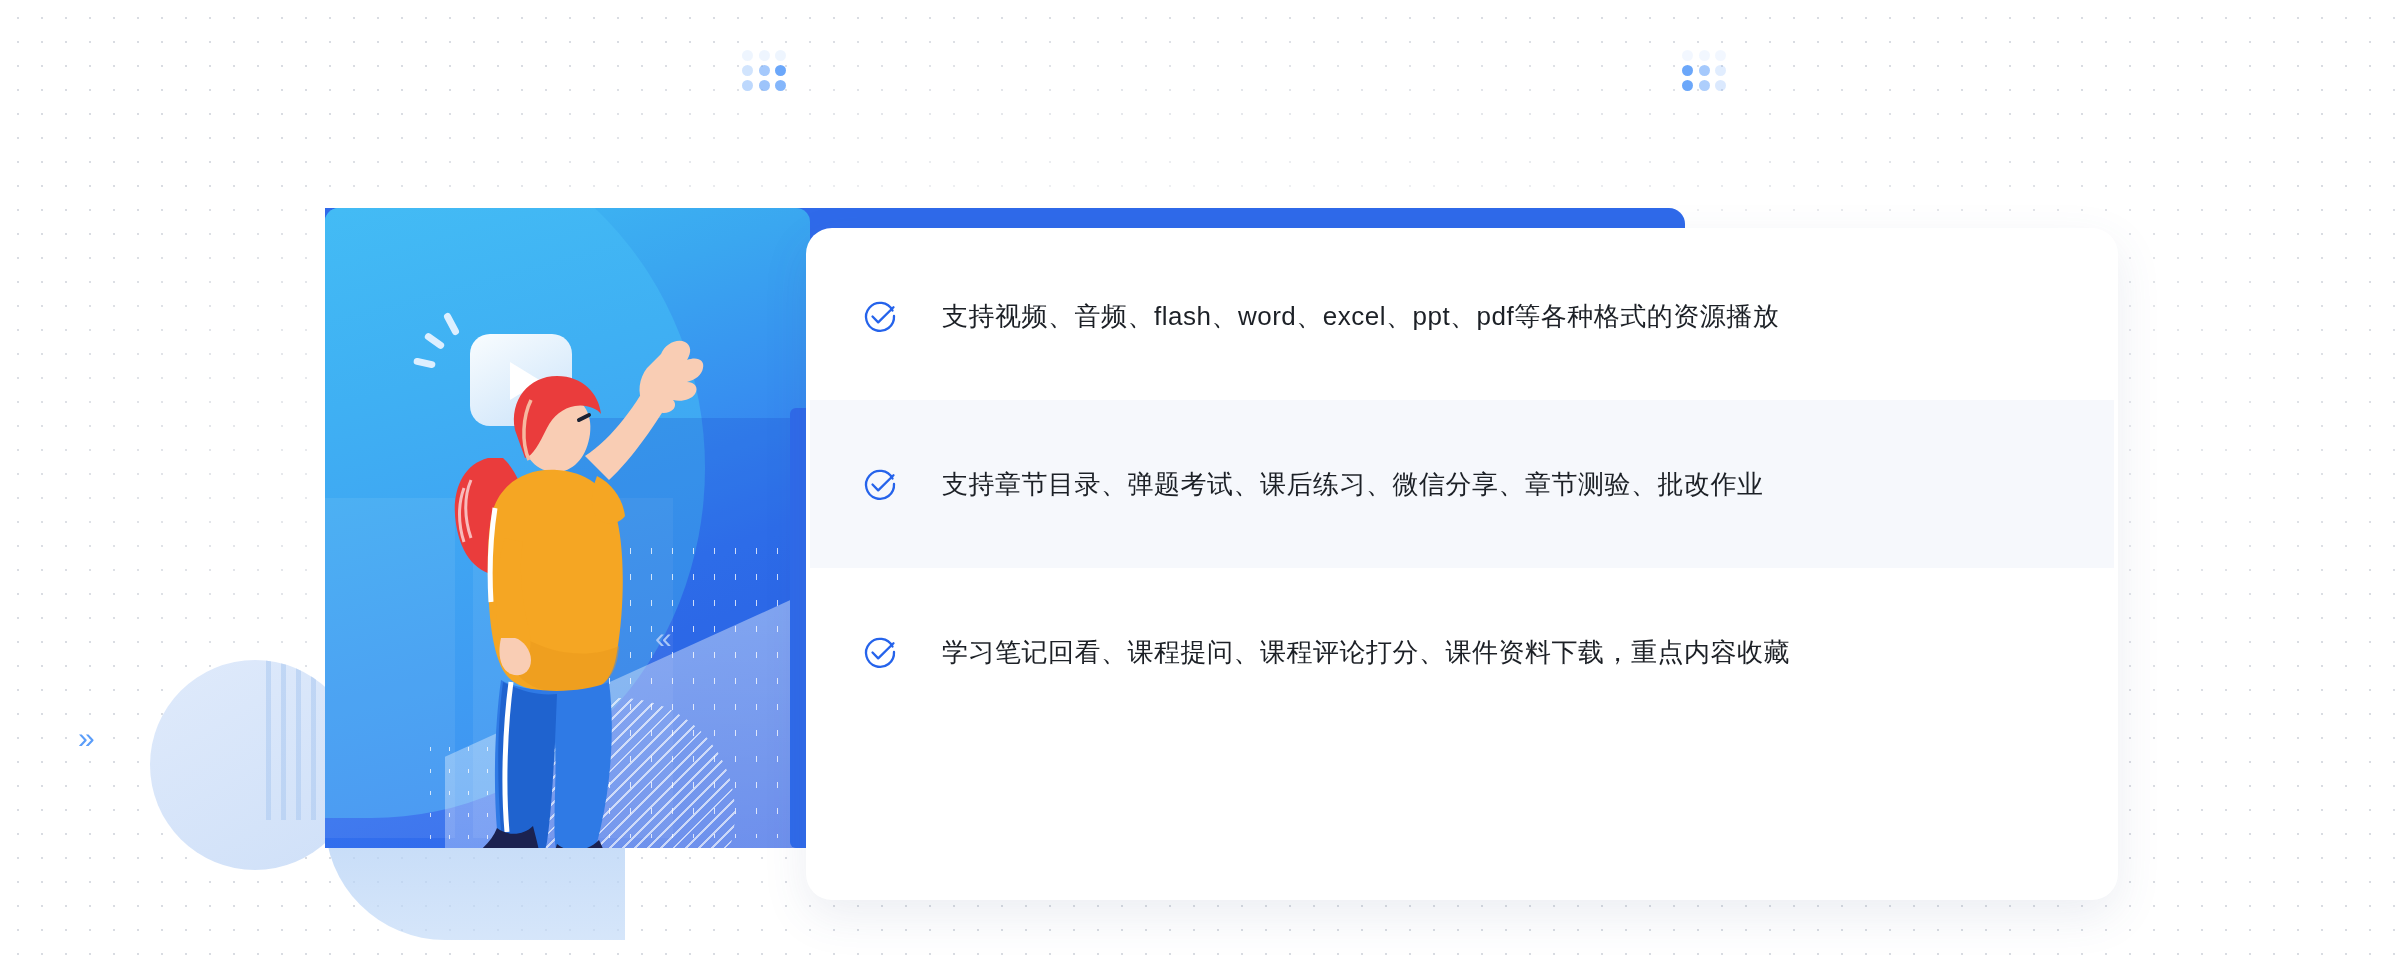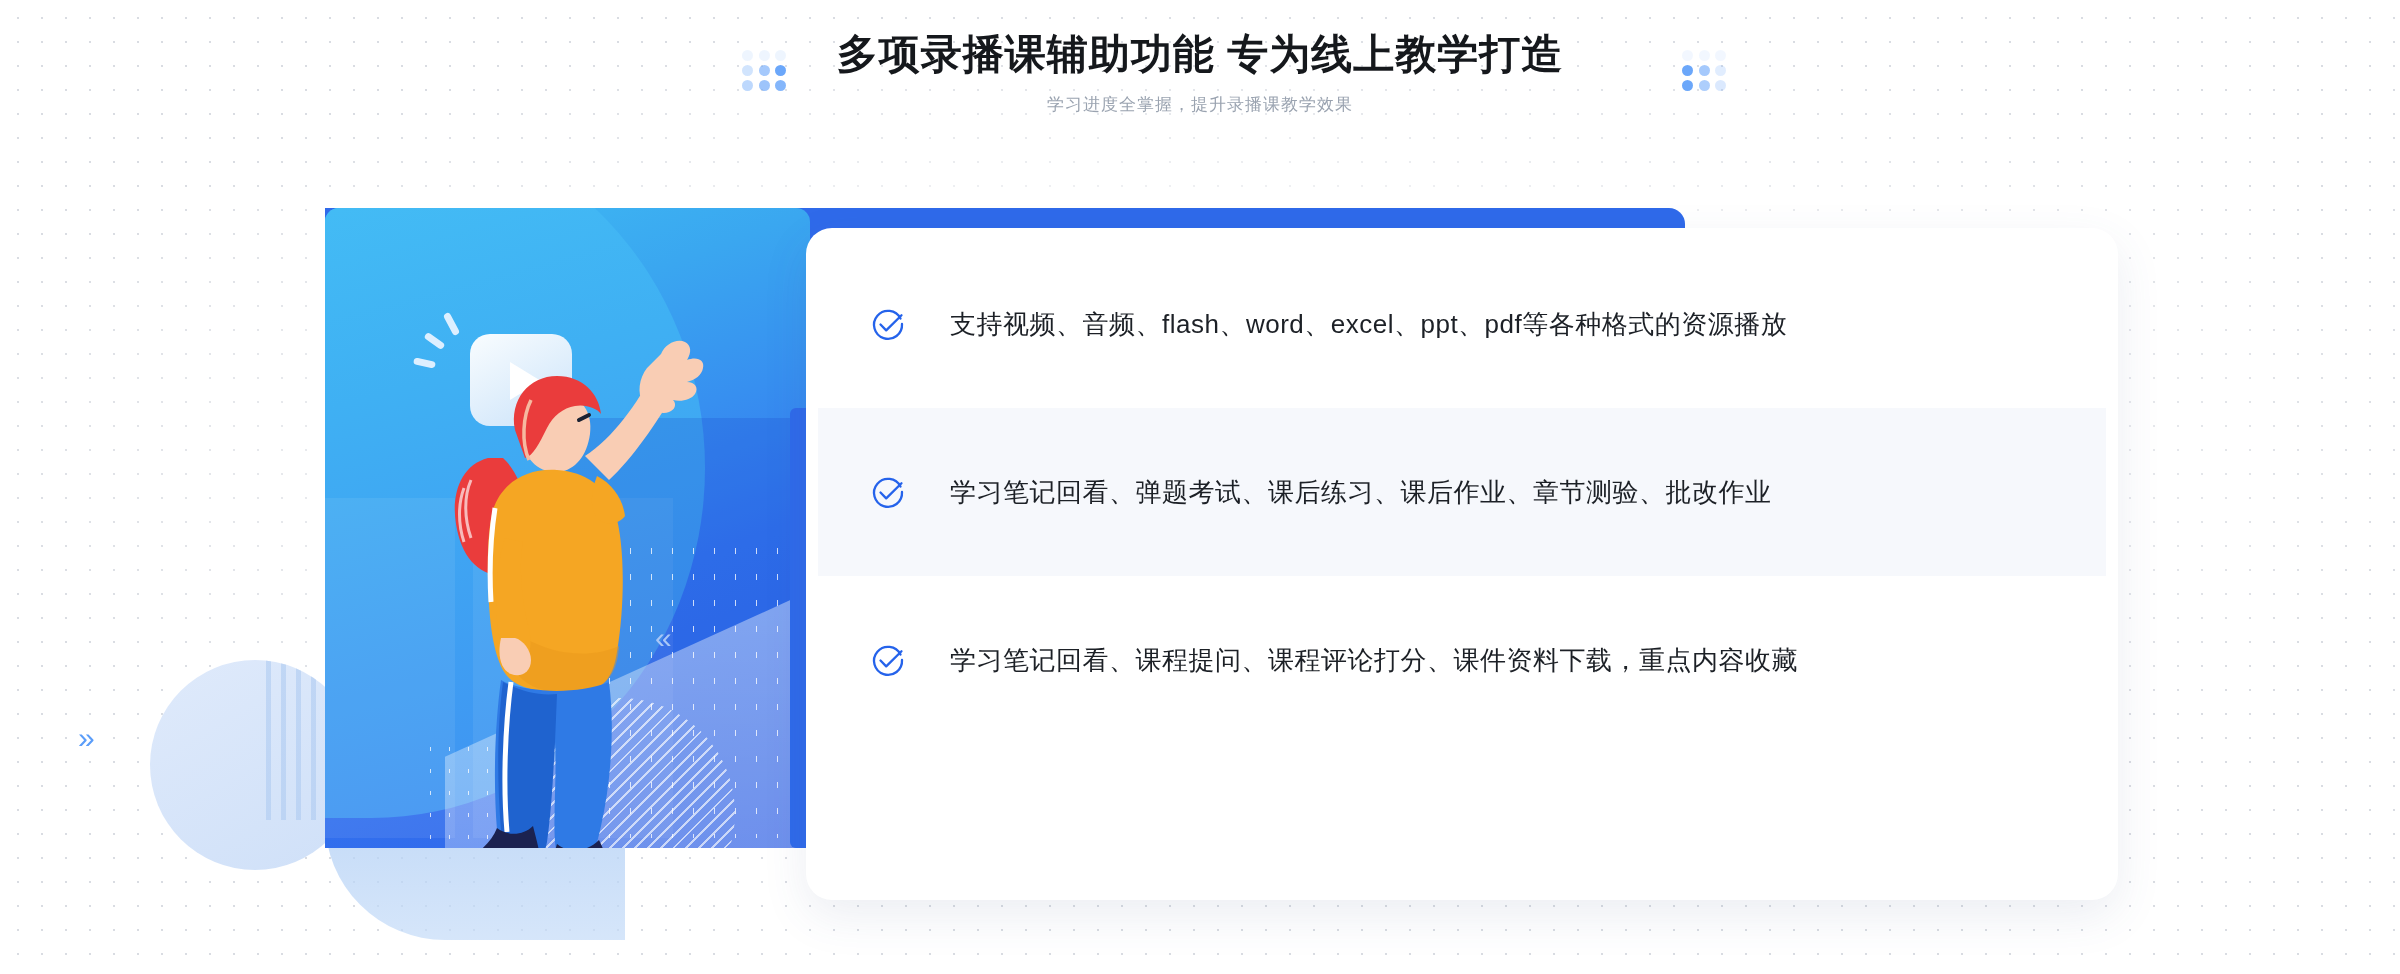--- a/index.html
+++ b/index.html
@@ -254,45 +254,41 @@
   .card {
     position: absolute;
     left: 806px; top: 228px;
     width: 1312px; height: 672px;
     background: #ffffff;
     border-radius: 26px;
     box-shadow: 0 16px 46px rgba(65,90,140,0.10);
     z-index: 5;
     overflow: hidden;
   }
-  .feature-list { padding: 12px; margin: 0; list-style: none; }
+  .feature-list { padding: 4px; margin: 0; list-style: none; }
   .feature-row {
     display: flex;
     align-items: center;
     height: 168px;
     padding-left: 52px;
   }
   .feature-row.active { background: #f6f8fc; }
   .check-icon { flex: 0 0 auto; width: 36px; height: 36px; margin-right: 44px; }
   .feature-text {
     font-size: 26px;
     color: #1c2026;
     letter-spacing: 0.5px;
     white-space: nowrap;
   }
 </style>
 </head>
 <body>
 
 <div id="stage">
 
-  <div class="header">
-    <h1 class="title">多项录播课辅助功能 专为线上教学打造</h1>
-    <div class="subtitle">学习进度全掌握，提升录播课教学效果</div>
-  </div>
 
   <div class="dot-cluster left">
     <i style="opacity:.10"></i>
       <i style="opacity:.10"></i>
       <i style="opacity:.10"></i>
     <i style="opacity:.28"></i>
       <i style="opacity:.55"></i>
       <i style="opacity:.90"></i>
     <i style="opacity:.40"></i>
       <i style="opacity:.60"></i>
@@ -386,21 +382,21 @@
         <span class="feature-text">支持视频、音频、flash、word、excel、ppt、pdf等各种格式的资源播放</span>
       </li>
 
       <li class="feature-row active">
         <span class="check-icon">
           <svg viewBox="0 0 36 36" width="36" height="36">
             <path d="M30.5 12.5 A14 14 0 1 0 32 18" fill="none" stroke="#2563eb" stroke-width="2.3" stroke-linecap="round"></path>
             <path d="M10.5 18.5 L16.2 24.4 L31.5 9.2" fill="none" stroke="#2563eb" stroke-width="2.3" stroke-linecap="round" stroke-linejoin="round"></path>
           </svg>
         </span>
-        <span class="feature-text">学习笔记回看、弹题考试、课后练习、课后作业、章节测验、批改作业</span>
+        <span class="feature-text">支持章节目录、弹题考试、课后练习、微信分享、章节测验、批改作业</span>
       </li>
 
       <li class="feature-row">
         <span class="check-icon">
           <svg viewBox="0 0 36 36" width="36" height="36">
             <path d="M30.5 12.5 A14 14 0 1 0 32 18" fill="none" stroke="#2563eb" stroke-width="2.3" stroke-linecap="round"></path>
             <path d="M10.5 18.5 L16.2 24.4 L31.5 9.2" fill="none" stroke="#2563eb" stroke-width="2.3" stroke-linecap="round" stroke-linejoin="round"></path>
           </svg>
         </span>
         <span class="feature-text">学习笔记回看、课程提问、课程评论打分、课件资料下载，重点内容收藏</span>

